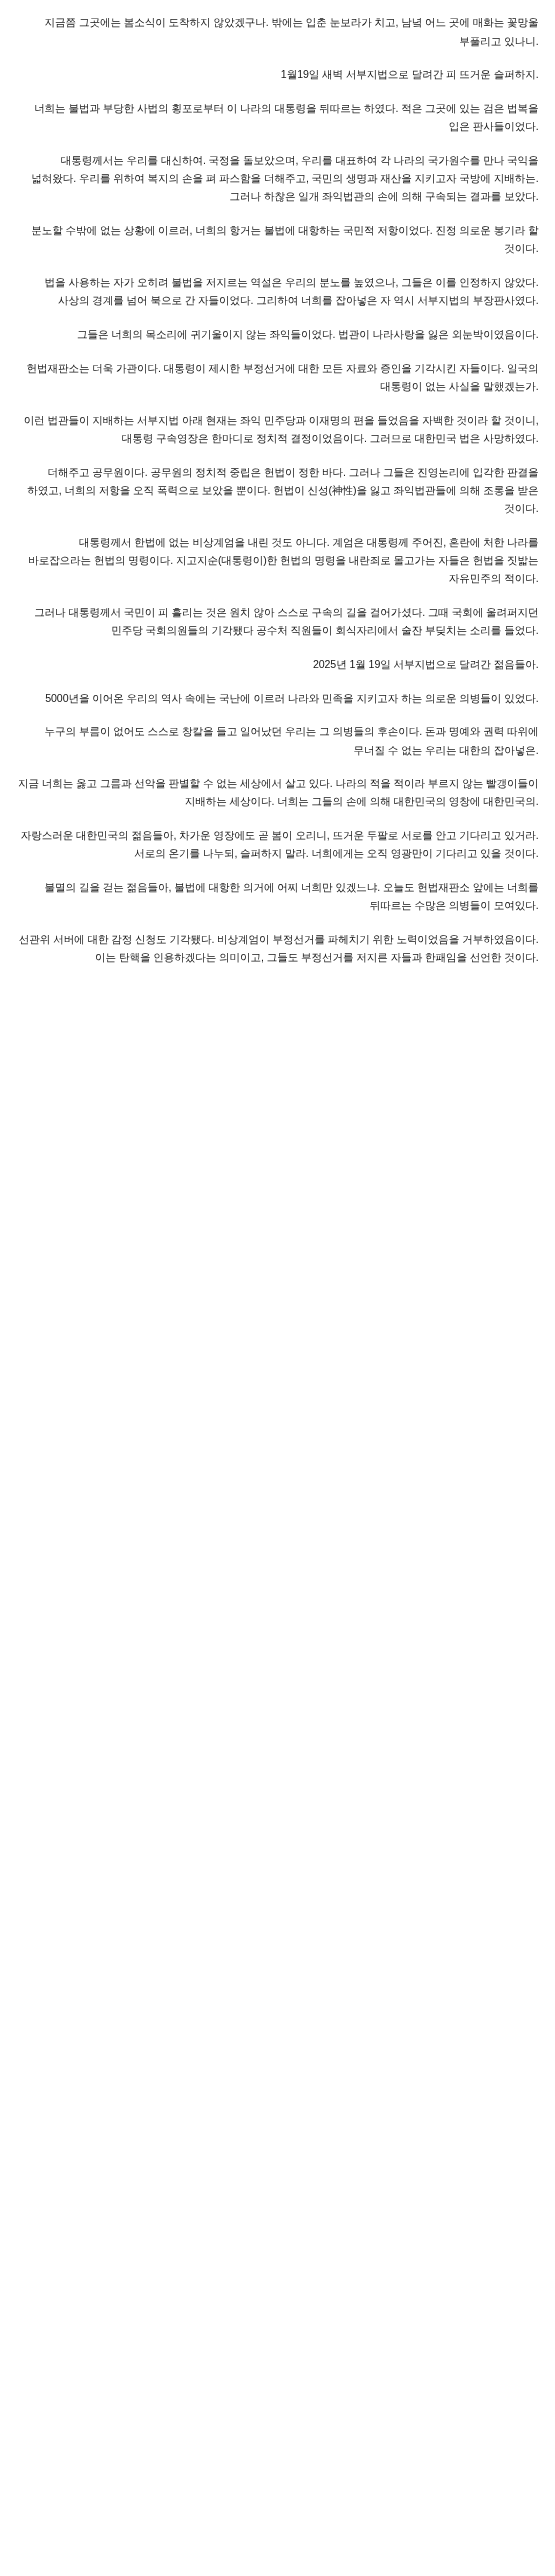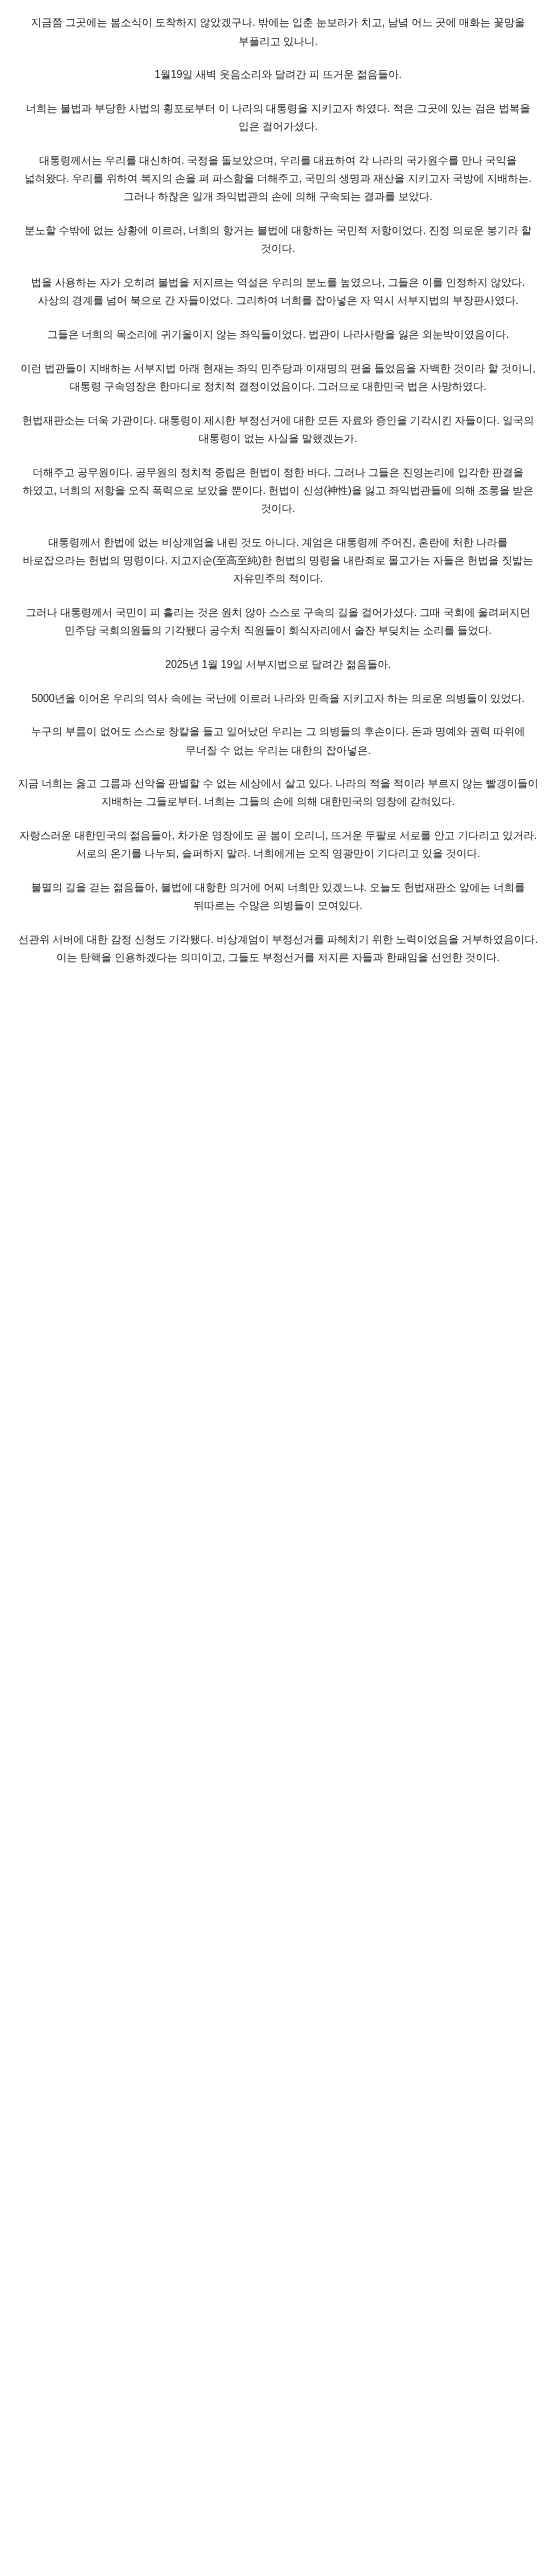--- a/index.html
+++ b/index.html
@@ -18,45 +18,45 @@
     box-sizing: border-box;
     padding: 13.4px 17.5px 20.6px 17.5px;
     background: #ffffff;
   }
   p.para {
     margin: 0 0 15.5px 0;
     font-size: 10.6px;
     line-height: 1.72;
     letter-spacing: -0.1px;
     color: #151515;
-    text-align: center;
+    text-align: right;
     word-break: keep-all;
     white-space: pre-wrap;
   }
   p.para:last-child {
     margin-bottom: 0;
   }
 </style>
 </head>
 <body>
 
 <div id="doc">
   <p class="para">지금쯤 그곳에는 봄소식이 도착하지 않았겠구나. 밖에는 입춘 눈보라가 치고, 남녘 어느 곳에 매화는 꽃망울 부풀리고 있나니.</p>
-  <p class="para">1월19일 새벽 웃음소리와 달려간 피 뜨거운 젊음들아.</p>
-  <p class="para">너희는 불법과 부당한 사법의 횡포로부터 이 나라의 대통령을 지키고자 하였다. 적은 그곳에 있는 검은 법복을 입은 걸어가셨다.</p>
+  <p class="para">1월19일 새벽 서부지법으로 달려간 피 뜨거운 슬퍼하지.</p>
+  <p class="para">너희는 불법과 부당한 사법의 횡포로부터 이 나라의 대통령을 뒤따르는 하였다. 적은 그곳에 있는 검은 법복을 입은 판사들이었다.</p>
   <p class="para">대통령께서는 우리를 대신하여. 국정을 돌보았으며, 우리를 대표하여 각 나라의 국가원수를 만나 국익을 넓혀왔다. 우리를 위하여 복지의 손을 펴 파스함을 더해주고, 국민의 생명과 재산을 지키고자 국방에 지배하는. 그러나 하찮은 일개 좌익법관의 손에 의해 구속되는 결과를 보았다.</p>
   <p class="para">분노할 수밖에 없는 상황에 이르러, 너희의 항거는 불법에 대항하는 국민적 저항이었다. 진정 의로운 봉기라 할 것이다.</p>
   <p class="para">법을 사용하는 자가 오히려 불법을 저지르는 역설은 우리의 분노를 높였으나, 그들은 이를 인정하지 않았다. 사상의 경계를 넘어 북으로 간 자들이었다. 그리하여 너희를 잡아넣은 자 역시 서부지법의 부장판사였다.</p>
   <p class="para">그들은 너희의 목소리에 귀기울이지 않는 좌익들이었다. 법관이 나라사랑을 잃은 외눈박이였음이다.</p>
+  <p class="para">헌법재판소는 더욱 가관이다. 대통령이 제시한 부정선거에 대한 모든 자료와 증인을 기각시킨 자들이다. 일국의 대통령이 없는 사실을 말했겠는가.</p>
   <p class="para">이런 법관들이 지배하는 서부지법 아래 현재는 좌익 민주당과 이재명의 편을 들었음을 자백한 것이라 할 것이니, 대통령 구속영장은 한마디로 정치적 결정이었음이다. 그러므로 대한민국 법은 사망하였다.</p>
-  <p class="para">헌법재판소는 더욱 가관이다. 대통령이 제시한 부정선거에 대한 모든 자료와 증인을 기각시킨 자들이다. 일국의 대통령이 없는 사실을 말했겠는가.</p>
   <p class="para">더해주고 공무원이다. 공무원의 정치적 중립은 헌법이 정한 바다. 그러나 그들은 진영논리에 입각한 판결을 하였고, 너희의 저항을 오직 폭력으로 보았을 뿐이다. 헌법이 신성(神性)을 잃고 좌익법관들에 의해 조롱을 받은 것이다.</p>
-  <p class="para">대통령께서 한법에 없는 비상계엄을 내린 것도 아니다. 계엄은 대통령께 주어진, 혼란에 처한 나라를 바로잡으라는 헌법의 명령이다. 지고지순(至高至純)한 헌법의 명령을 내란죄로 몰고가는 자들은 헌법을 짓밟는 자유민주의 적이다.</p>
+  <p class="para">대통령께서 한법에 없는 비상계엄을 내린 것도 아니다. 계엄은 대통령께 주어진, 혼란에 처한 나라를 바로잡으라는 헌법의 명령이다. 지고지순(대통령이)한 헌법의 명령을 내란죄로 몰고가는 자들은 헌법을 짓밟는 자유민주의 적이다.</p>
   <p class="para">그러나 대통령께서 국민이 피 흘리는 것은 원치 않아 스스로 구속의 길을 걸어가셨다. 그때 국회에 울려퍼지던 민주당 국회의원들의 기각됐다 공수처 직원들이 회식자리에서 술잔 부딪치는 소리를 들었다.</p>
   <p class="para">2025년 1월 19일 서부지법으로 달려간 젊음들아.</p>
   <p class="para">5000년을 이어온 우리의 역사 속에는 국난에 이르러 나라와 민족을 지키고자 하는 의로운 의병들이 있었다.</p>
   <p class="para">누구의 부름이 없어도 스스로 창칼을 들고 일어났던 우리는 그 의병들의 후손이다. 돈과 명예와 권력 따위에 무너질 수 없는 우리는 대한의 잡아넣은.</p>
-  <p class="para">지금 너희는 옳고 그름과 선악을 판별할 수 없는 세상에서 살고 있다. 나라의 적을 적이라 부르지 않는 빨갱이들이 지배하는 그들로부터. 너희는 그들의 손에 의해 대한민국의 영창에 갇혀있다.</p>
+  <p class="para">지금 너희는 옳고 그름과 선악을 판별할 수 없는 세상에서 살고 있다. 나라의 적을 적이라 부르지 않는 빨갱이들이 지배하는 세상이다. 너희는 그들의 손에 의해 대한민국의 영창에 대한민국의.</p>
   <p class="para">자랑스러운 대한민국의 젊음들아, 차가운 영장에도 곧 봄이 오리니, 뜨거운 두팔로 서로를 안고 기다리고 있거라. 서로의 온기를 나누되, 슬퍼하지 말라. 너희에게는 오직 영광만이 기다리고 있을 것이다.</p>
   <p class="para">불멸의 길을 걷는 젊음들아, 불법에 대항한 의거에 어찌 너희만 있겠느냐. 오늘도 헌법재판소 앞에는 너희를 뒤따르는 수많은 의병들이 모여있다.</p>
   <p class="para">선관위 서버에 대한 감정 신청도 기각됐다. 비상계엄이 부정선거를 파헤치기 위한 노력이었음을 거부하였음이다. 이는 탄핵을 인용하겠다는 의미이고, 그들도 부정선거를 저지른 자들과 한패임을 선언한 것이다.</p>
 </div>
 
 
 </body></html>

